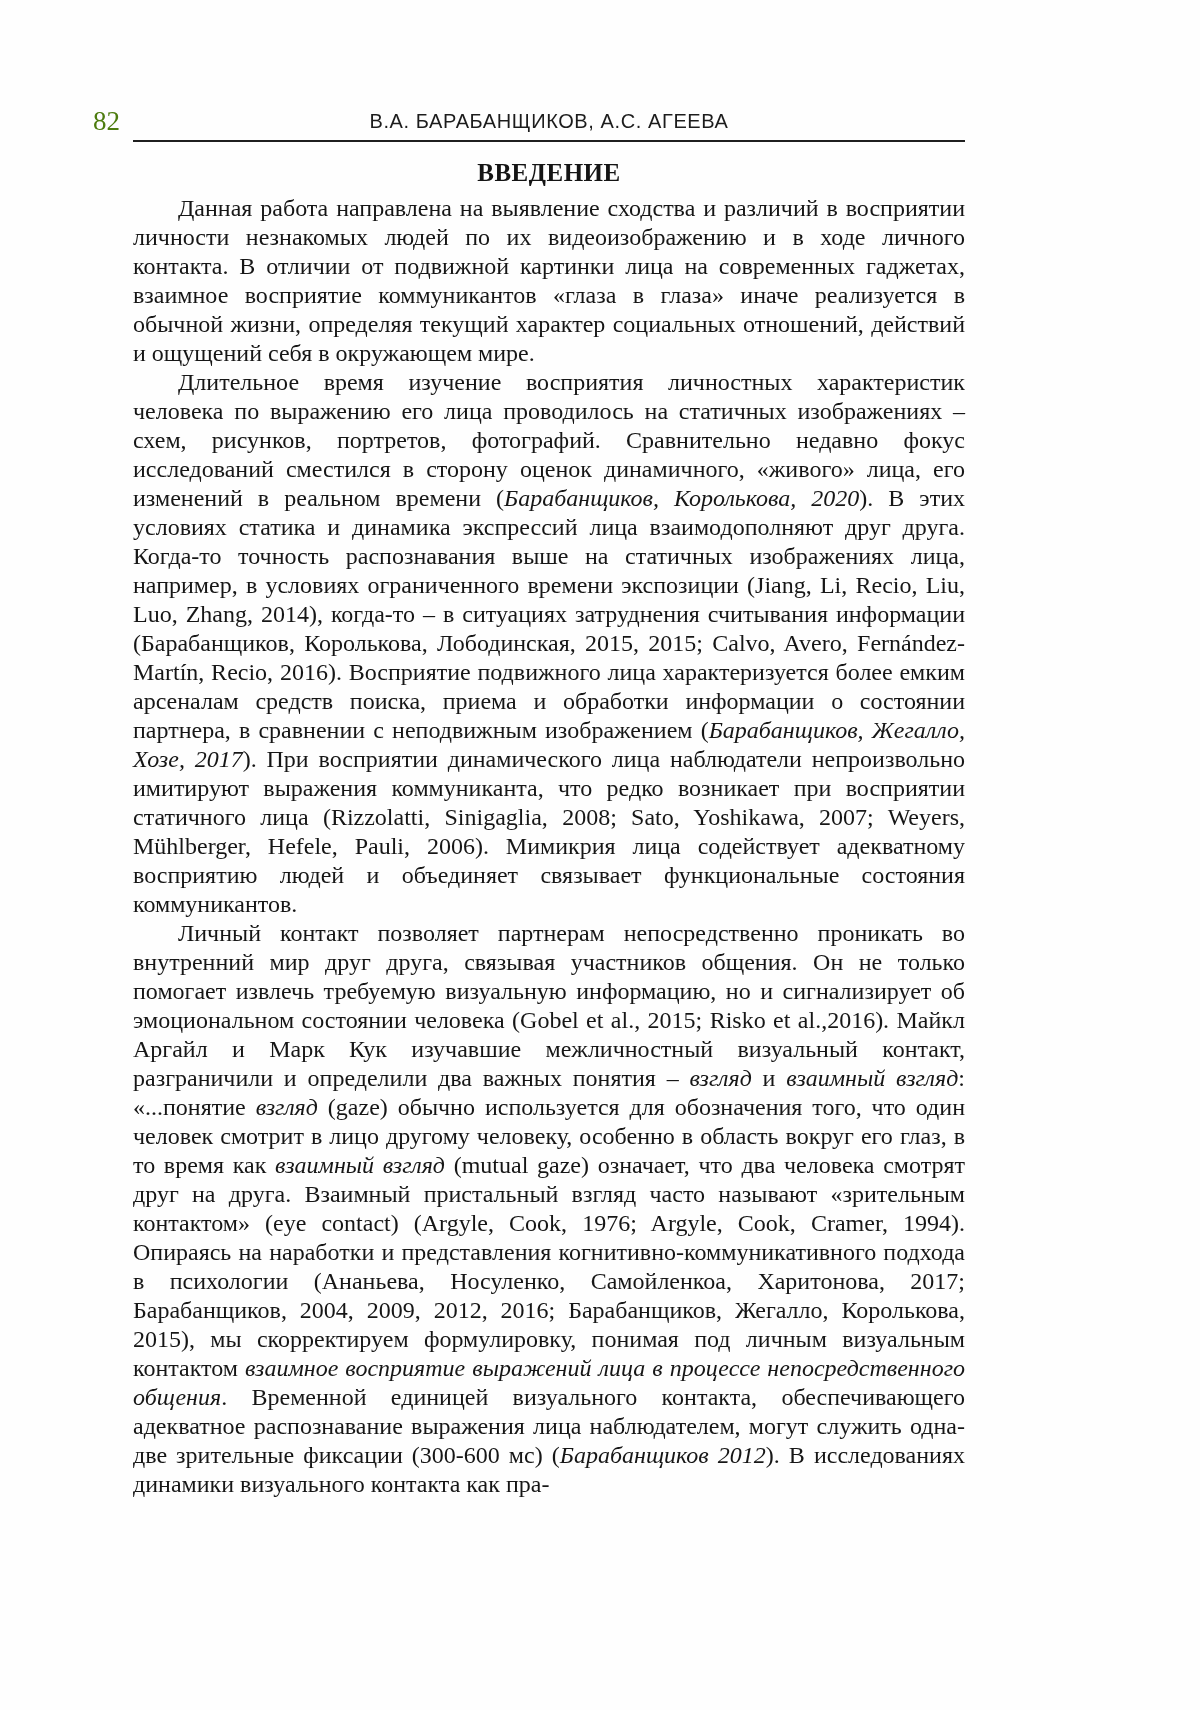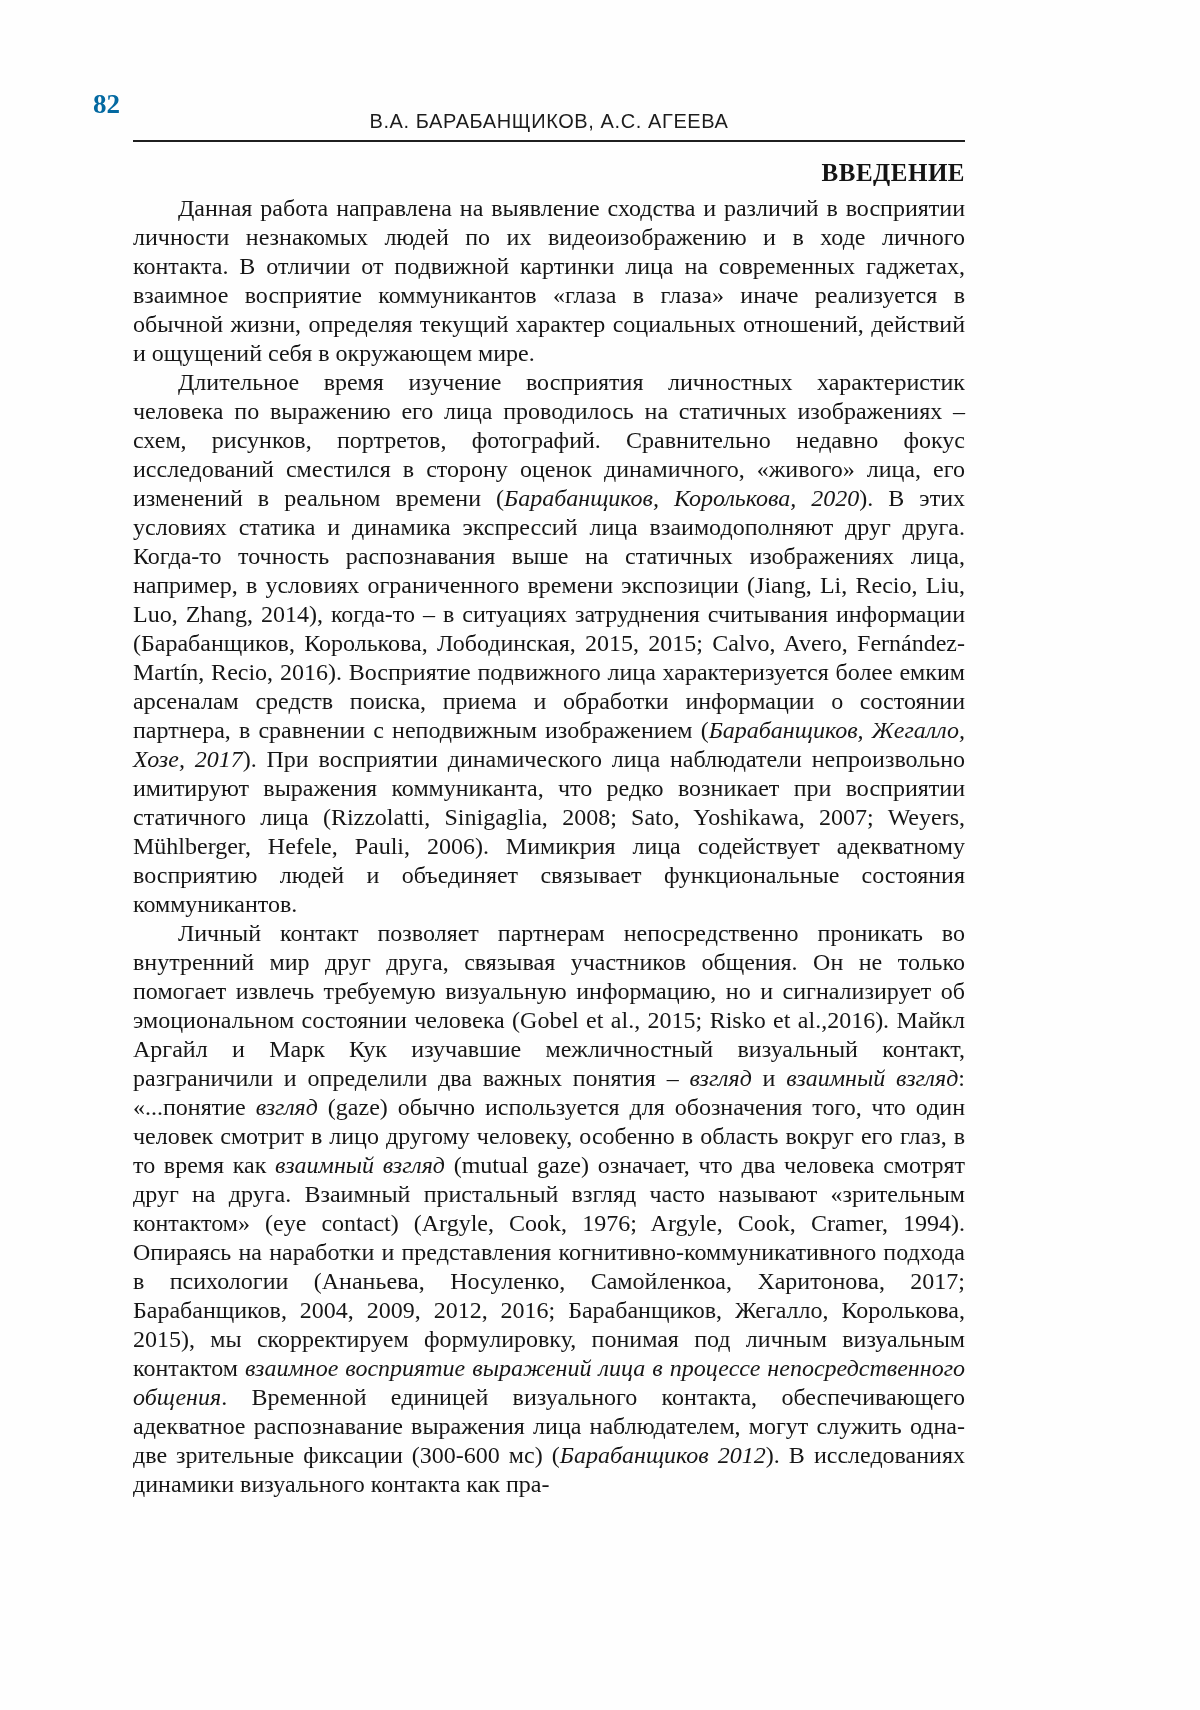--- a/index.html
+++ b/index.html
@@ -21,45 +21,44 @@
   .content {
     position: absolute;
     left: 133px;
     top: 0;
     width: 832px;
   }
 
   .page-number {
     position: absolute;
     left: -40px;
-    top: 89px;
+    top: 106px;
     font-size: 27px;
     font-family: "Liberation Serif", serif;
-    color: #0369a1;
-    font-weight: bold;
+    color: #4d7c0f;
   }
 
   .running-header {
     text-align: center;
     padding-top: 110px;
     font-family: "Liberation Sans", sans-serif;
     font-size: 20px;
     letter-spacing: 0.6px;
     color: #1c1c1c;
     white-space: nowrap;
   }
 
   .header-rule {
     margin-top: 7px;
     height: 2px;
     background: #1f1f1f;
   }
 
   .section-title {
-    text-align: right;
+    text-align: center;
     font-family: "Liberation Serif", serif;
     font-weight: bold;
     font-size: 25px;
     letter-spacing: 0.5px;
     margin-top: 17px;
     margin-bottom: 7px;
     color: #141414;
   }
 
   .body-text p {

